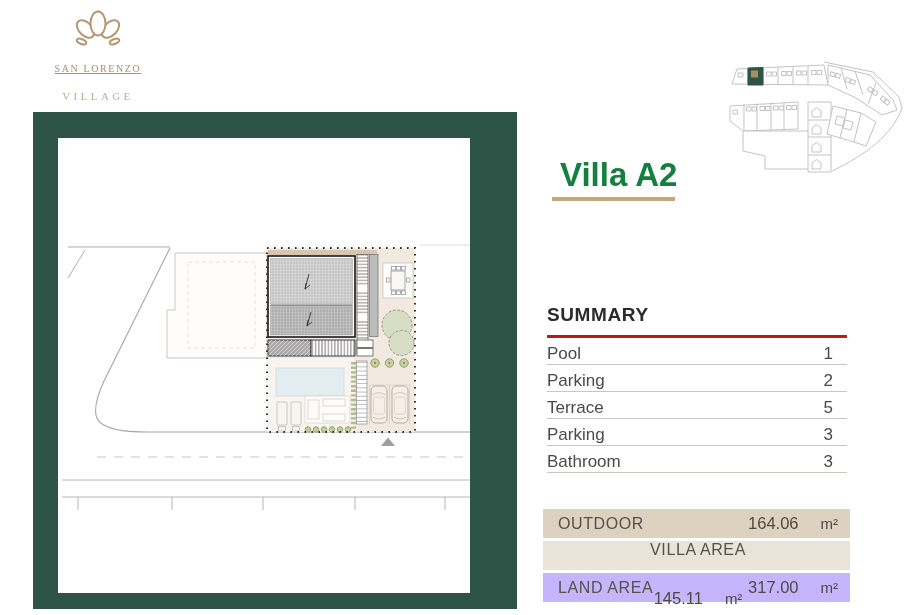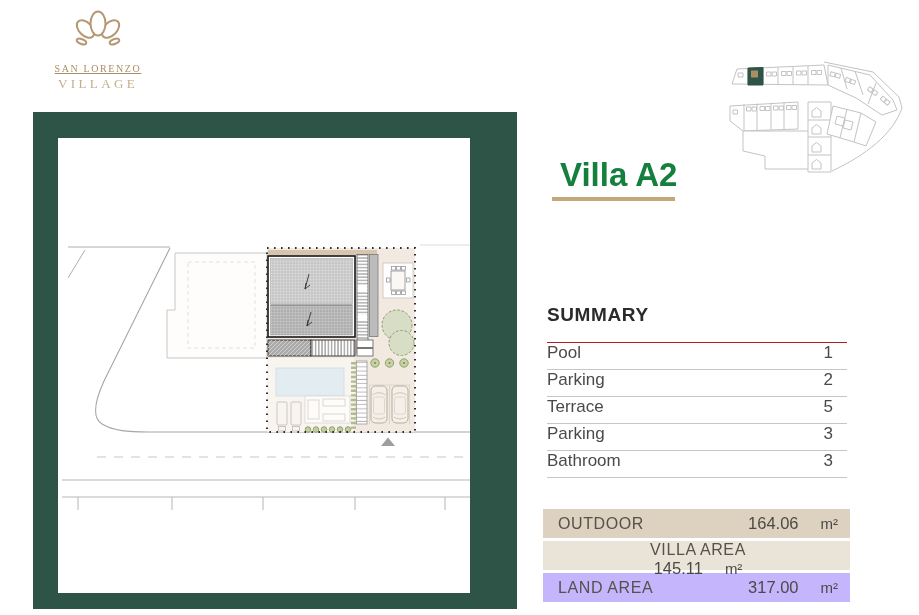--- a/index.html
+++ b/index.html
@@ -9,54 +9,54 @@
   }
   .abs{position:absolute;}
 
   
   .logo{left:38px;top:8px;width:120px;text-align:center;}
   .brand-name{
     font-family:"Liberation Serif", serif;font-size:10px;letter-spacing:1.6px;
     color:#ab8f68;margin-top:11px;white-space:nowrap;text-decoration:underline;
   }
   .brand-tagline{
-    font-family:"Liberation Serif", serif;font-size:13px;letter-spacing:3.4px;
-    color:#c3ad8d;margin-top:2px;
+    font-family:"Liberation Serif", serif;font-size:11px;letter-spacing:3.4px;
+    color:#c3ad8d;margin-top:16px;
   }
 
   
   .sitemap{left:720px;top:54px;}
 
   
   .frame{left:33px;top:112px;width:484px;height:497px;background:#2e5347;}
   .plan-white{position:absolute;left:25px;top:26px;width:412px;height:455px;background:#ffffff;}
 
   
   .page-title{
     left:560px;top:156px;font-size:33px;font-weight:700;color:#15803d;
     letter-spacing:0px;
   }
   .title-underline{left:552px;top:197px;width:123px;height:4px;background:#c5a87a;}
 
   .summary{left:547px;top:304px;width:300px;}
   .summary-heading{
     font-size:19px;font-weight:700;color:#2b2b2b;letter-spacing:0.6px;
-    padding-bottom:16px;border-bottom:1px solid #b91c1c;
+    padding-bottom:9px;border-bottom:3px solid #b91c1c;
   }
   .srow{
-    display:flex;justify-content:space-between;align-items:flex-start;
+    display:flex;justify-content:space-between;align-items:flex-end;
     border-bottom:1px solid #c9c6c1;height:26px;
   }
   .srow .slabel{font-size:17px;color:#4a4a4a;}
   .srow .svalue{font-size:17px;color:#4a4a4a;margin-right:14px;}
 
   .areas{left:543px;top:509px;width:307px;}
   .arow{
     height:29px;margin-bottom:3px;display:flex;align-items:center;
-    justify-content:space-between;padding:0 12px 0 15px;box-sizing:border-box;
+    justify-content:space-between;padding:0 12px 0 15px;box-sizing:border-box;gap:30px;
   }
   .arow.a0{background:#ddd1bf;}
   .arow.a1{background:#eae3d8;flex-direction:column;}
   .arow.a2{background:#c4b5fd;}
   .alabel{font-size:16px;letter-spacing:0.6px;color:#56514a;}
   .avalue-wrap{display:flex;align-items:baseline;}
   .avalue{font-size:16.5px;color:#4c4a45;}
   .aunit{font-size:15px;color:#4c4a45;margin-left:22px;}
 </style>
 </head>

